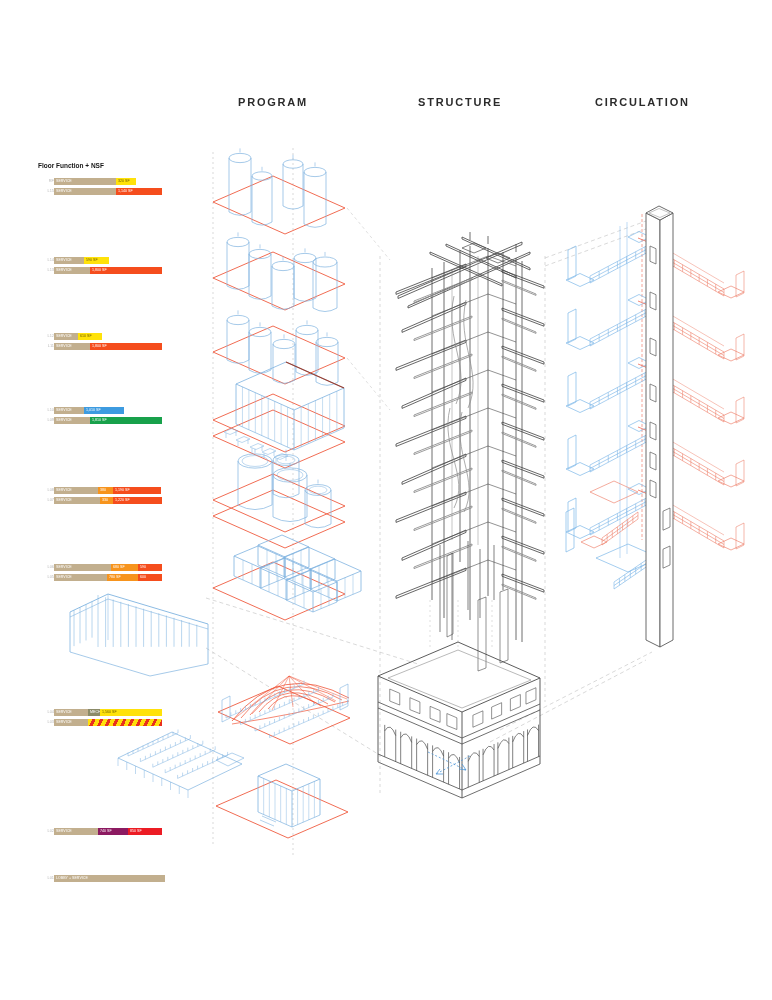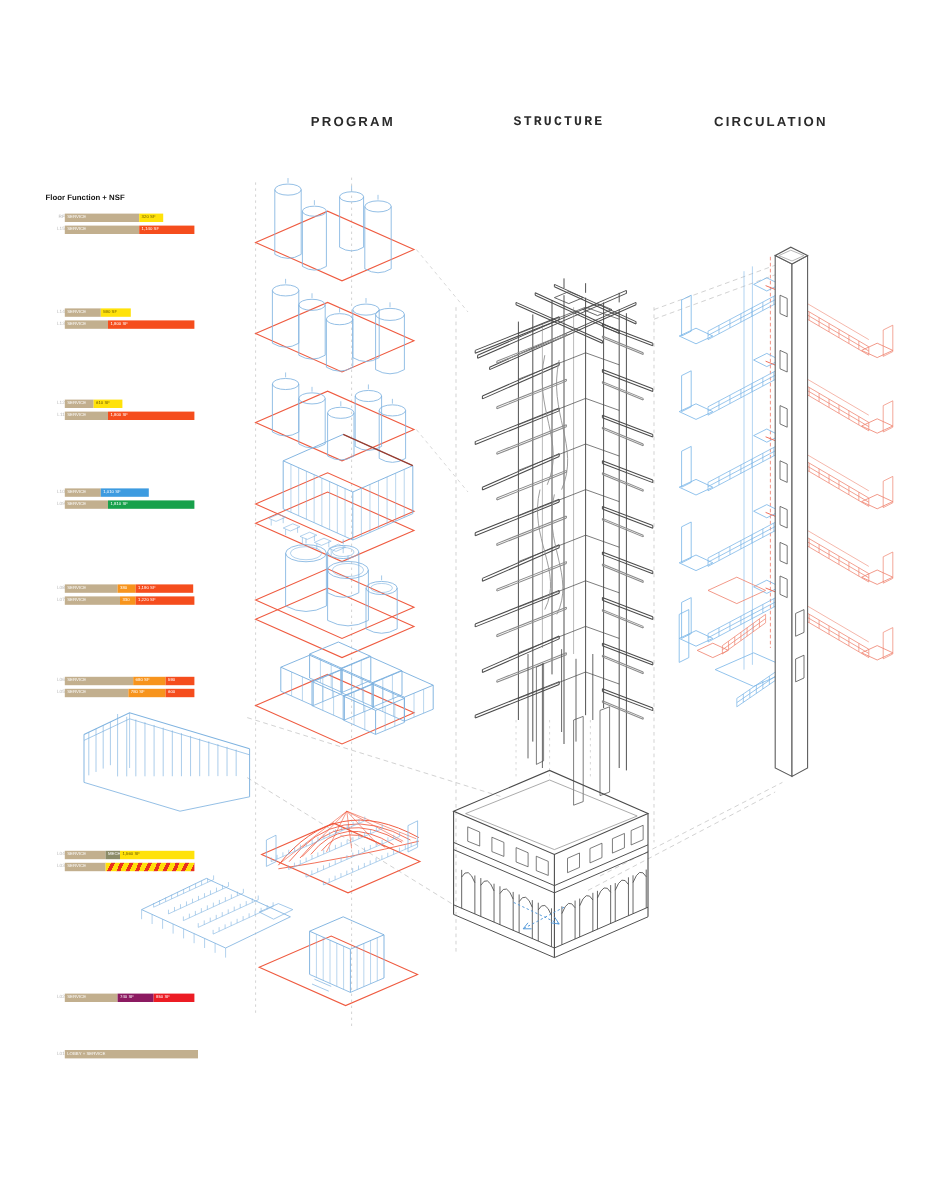--- a/index.html
+++ b/index.html
@@ -1,21 +1,21 @@
 <!DOCTYPE html>
 <html><head>
 <meta charset="utf-8">
 <style>
   html,body{margin:0;padding:0;}
   body{width:772px;height:1000px;background:#fff;font-family:"Liberation Sans",sans-serif;overflow:hidden;}
   .canvas{position:relative;width:772px;height:1000px;background:#fff;}
   #scene{position:absolute;left:0;top:0;}
   .col-header{position:absolute;top:96px;font-size:11px;font-weight:700;letter-spacing:1.8px;color:#2b2b2b;white-space:nowrap;}
-  #hdr-program{left:259px;}
-  #hdr-structure{left:428px;font-family:Liberation Mono, monospace;}
+  #hdr-program{left:238px;}
+  #hdr-structure{left:418px;}
   #hdr-circulation{left:595px;}
   #bars{position:absolute;left:0;top:0;width:772px;height:1000px;}
   #bars-title{position:absolute;left:38px;top:162px;font-size:6.5px;font-weight:700;color:#161616;white-space:nowrap;}
   .bar-row{position:absolute;left:0;height:7px;display:flex;align-items:stretch;}
   .bar-floor-label{width:54px;height:7px;}
   .bar-floor-label i{display:block;font-style:normal;font-size:6px;line-height:7px;color:#b9b9b9;text-align:right;transform:scale(.65);transform-origin:right center;white-space:nowrap;}
   .segs{display:flex;height:7px;}
   .seg{height:7px;position:relative;overflow:hidden;}
   .seg i{position:absolute;left:2px;top:0;font-style:normal;font-size:6px;line-height:7px;color:#fff;transform:scale(.6);transform-origin:left center;white-space:nowrap;}
   .seg i.dark{color:#6b5900;}

